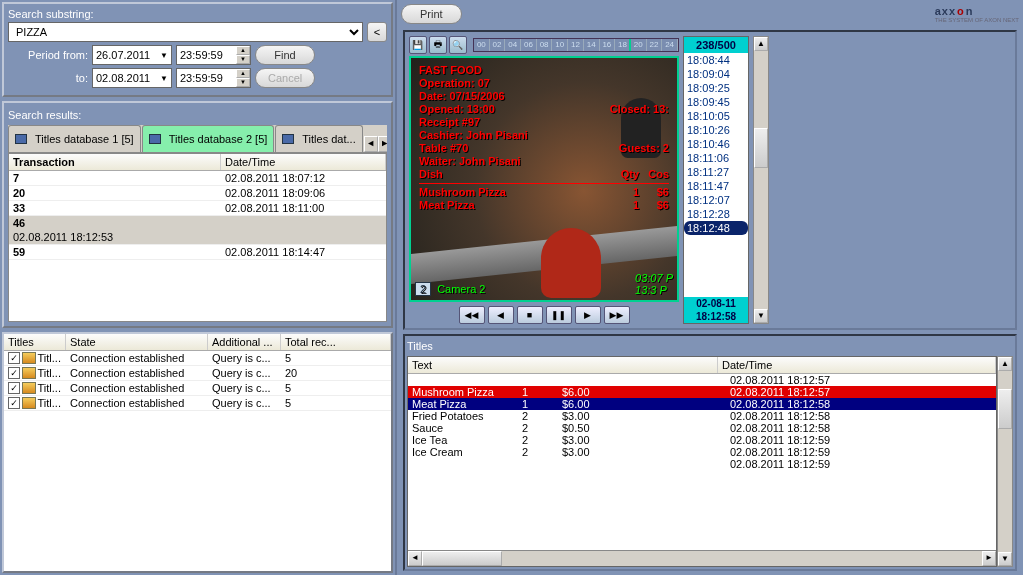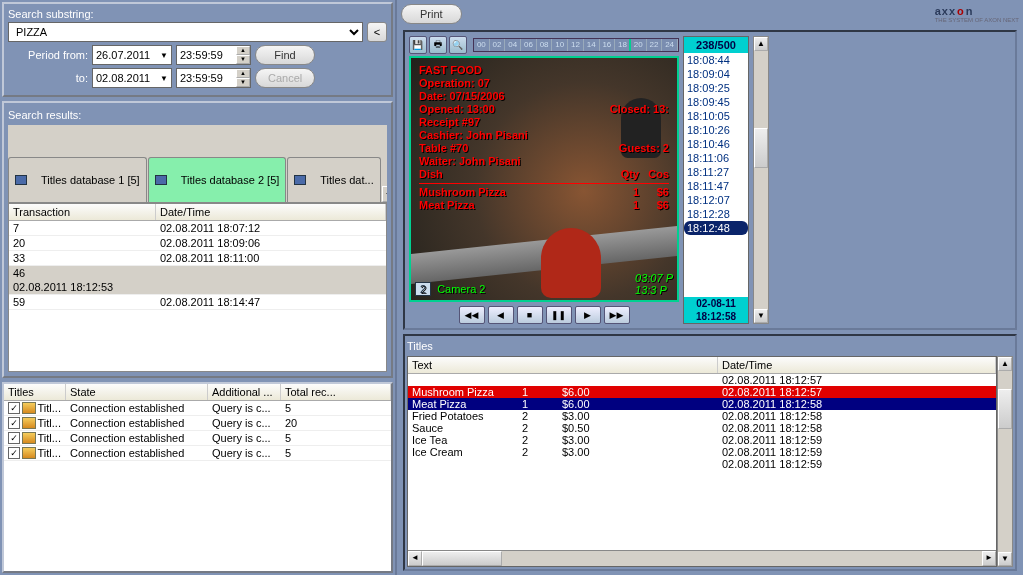--- a/index.html
+++ b/index.html
@@ -23,36 +23,36 @@
 .spin { width: 75px; border: 1px solid #666; background: #fff; height: 20px; display: flex; align-items: center; }
 .spin span { flex: 1; padding-left: 3px; }
 .spin .spb { width: 14px; display: flex; flex-direction: column; }
 .spin .spb div { height: 9px; background: #d4d0c8; border: 1px outset #fff; font-size: 6px; text-align: center; line-height: 7px; }
 .btn { background: linear-gradient(#f5f5f5,#d8d8d8); border: 1px solid #888; border-radius: 10px; height: 20px; padding: 0 12px; cursor: pointer; color: #333; }
 .btn.disabled { color: #aaa; }
 .sqbtn { width: 20px; height: 20px; background: linear-gradient(#f5f5f5,#d8d8d8); border: 1px solid #888; border-radius: 3px; cursor: pointer; display:flex; align-items:center; justify-content:center; }
 
 
 .tabs { display: flex; background: #d4d0c8; border-bottom: 1px solid #888; align-items: flex-end; overflow: hidden; }
-.tab { display: flex; align-items: center; gap: 14px; padding: 16px 6px; border: 1px solid #888; border-bottom: none; background: #d4d0c8; margin-right: 1px; border-top-left-radius: 3px; border-top-right-radius: 3px; white-space: nowrap; cursor: pointer; margin-top: 32px; }
+.tab { display: flex; align-items: center; gap: 8px; padding: 7px 6px; border: 1px solid #888; border-bottom: none; background: #d4d0c8; margin-right: 1px; border-top-left-radius: 3px; border-top-right-radius: 3px; white-space: nowrap; cursor: pointer; }
 .tab.active { background: #86efac; }
 .tab .icon { width: 12px; height: 10px; background: #4a6aa8; border: 1px solid #234; }
 .tab-nav { margin-left: auto; display: flex; }
 .tab-nav div { width: 14px; height: 16px; background: #d4d0c8; border: 1px outset #fff; text-align: center; font-size: 9px; line-height: 12px; cursor: pointer; }
 
 
 .grid { border: 1px solid #888; background: #fff; }
 .grid-head { display: flex; background: #ece9d8; border-bottom: 1px solid #aaa; }
 .grid-head div { padding: 2px 4px; border-right: 1px solid #ccc; background: linear-gradient(#fcfcfc,#ece9d8); }
 .grid-body { overflow-y: auto; }
 .grid-row { display: flex; border-bottom: 1px solid #eee; }
 .grid-row div { padding: 1px 4px; border-right: 1px solid transparent; overflow: hidden; text-overflow: ellipsis; white-space: nowrap; }
 .grid-row.sel { background: #d4d0c8; flex-direction: column; }
 
-.results-grid .c1 { width: 147px; } .results-grid .c2 { flex: 1; }
+.results-grid .c1 { width: 212px; font-weight: bold; } .results-grid .c2 { flex: 1; }
 .results-hold { height: 150px; }
 
 
 .titles-grid .tc1 { width: 62px; } .titles-grid .tc2 { width: 142px; } .titles-grid .tc3 { width: 73px; } .titles-grid .tc4 { flex: 1; }
 .titles-grid .grid-body .tc1 { display:flex; align-items:center; gap:2px; }
 .chk { width:12px; height:12px; border:1px solid #666; display:inline-flex; align-items:center; justify-content:center; font-size:9px; background:#fff; }
 .tree-icn { width:14px; height:12px; background: linear-gradient(#f5cd5d,#d68a1f); border:1px solid #775; }
 
 
 .top-right { padding: 4px; display:flex; align-items:center; justify-content:space-between; }
@@ -100,21 +100,21 @@
 .titles-grid2 { border:1px solid #666; background:#fff; flex:1; display:flex; flex-direction:column; }
 .titles-grid2 .grid-head div.hc1 { width:310px; } .titles-grid2 .grid-head div.hc2 { flex:1; }
 .titles-grid2 .grid-body { flex:1; }
 .trow { display:flex; padding:0 4px; }
 .trow .tx { width:310px; display:flex; }
 .trow .tx .name { width:110px; } .trow .tx .qty { width:40px; } .trow .tx .price { }
 .trow .dt { flex:1; }
 .trow.red { background:#e00000; color:#fff; }
 .trow.blue { background:#000080; color:#fff; }
 .trow.red .dt, .trow.blue .dt { color:#fff; }
-.trow .dt { color:#000; }
+.trow .dt { color:#000;margin-left:8px; }
 .hscroll { height:16px; background:#d4d0c8; border-top:1px solid #888; display:flex; }
 .hscroll .ar { width:14px; background:linear-gradient(#eee,#ccc); border:1px outset #fff; text-align:center; font-size:8px; line-height:12px; cursor:pointer; }
 .hscroll .track { flex:1; position:relative; }
 .hscroll .thumb { position:absolute; top:0; bottom:0; width:80px; left:0; background:linear-gradient(#eee,#ccc); border:1px outset #fff; }
 
 .lower-left { flex:1; margin:2px; border:2px outset #c0c8d8; background:#fff; display:flex; flex-direction:column; }
 </style>
 </head>
 <body>
 

